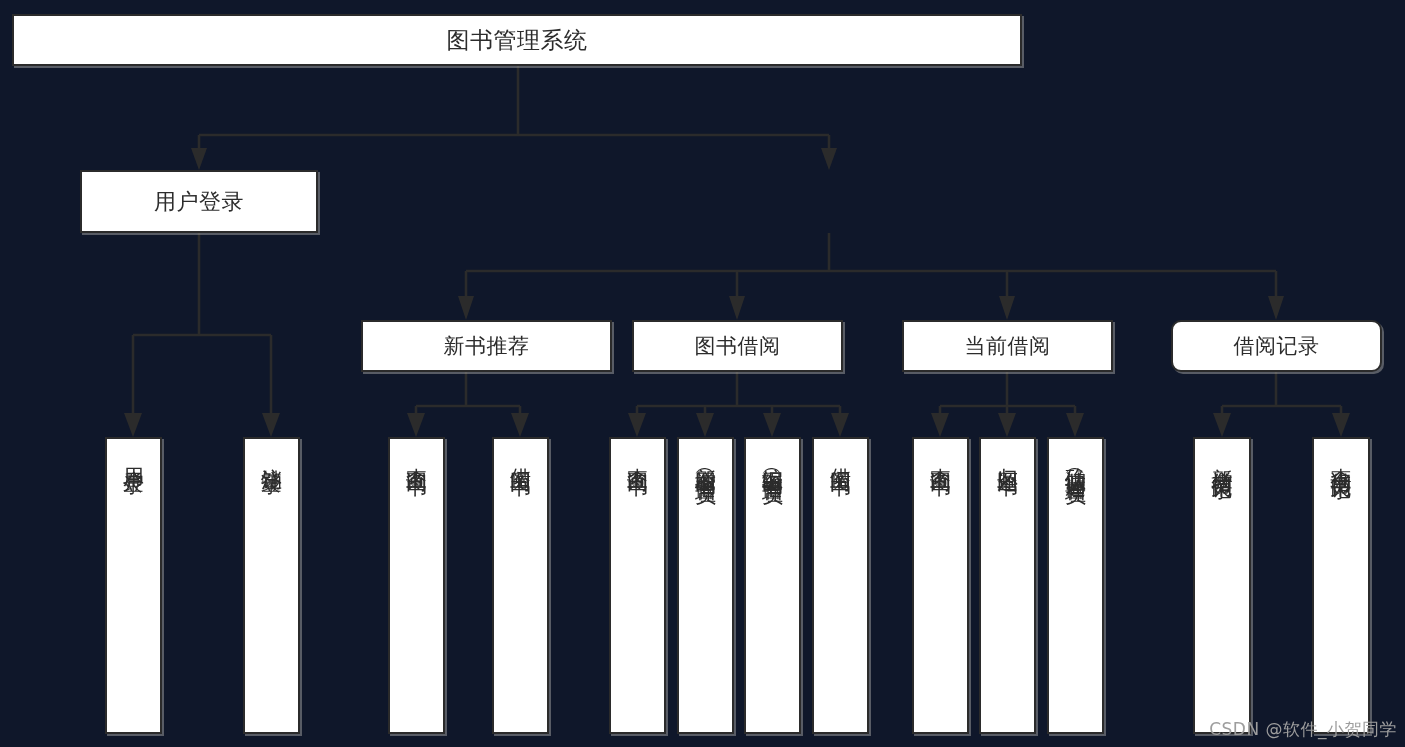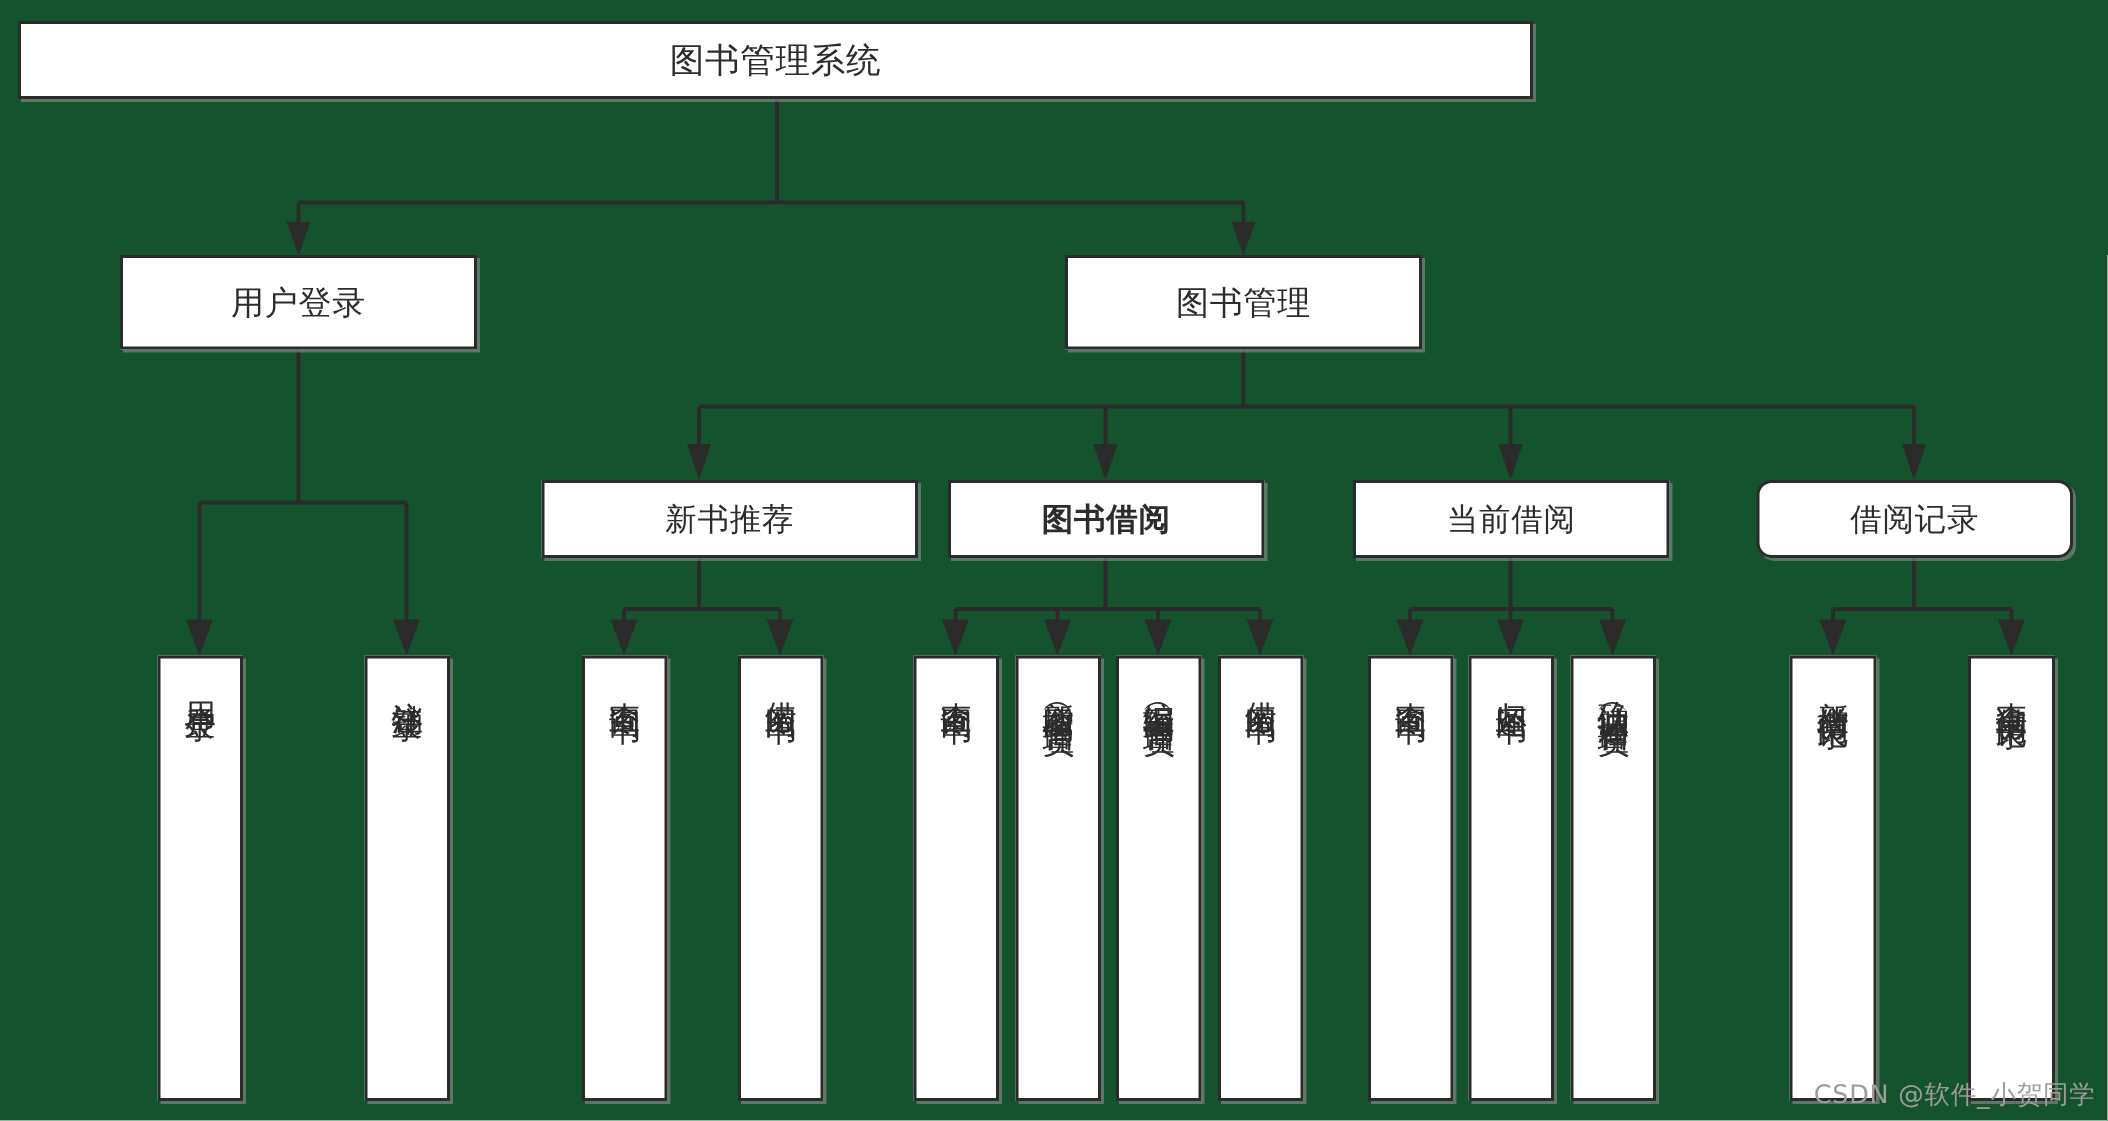--- a/index.html
+++ b/index.html
@@ -5,21 +5,21 @@
 <style>
   html, body {
     margin: 0;
     padding: 0;
     background: #ffffff;
   }
   #canvas {
     position: relative;
     width: 1405px;
     height: 747px;
-    background: #14532d;
+    background: #0f172a;
     font-family: "DejaVu Sans", "Liberation Sans", sans-serif;
     overflow: hidden;
   }
   
   #wires {
     position: absolute;
     left: 0;
     top: 0;
     width: 1405px;
     height: 747px;
@@ -158,28 +158,25 @@
     <polygon class="hd" points="1332,413 1350,413 1341,437"></polygon>
   </svg>
 
   <div class="node root" style="left:12px; top:14px; width:1010px; height:52px;">
     <span class="lbl">图书管理系统</span>
   </div>
 
   <div class="node h2" style="left:80px; top:170px; width:238px; height:63px;">
     <span class="lbl">用户登录</span>
   </div>
-  <div class="node h2" style="left:710px; top:170px; width:238px; height:63px;">
-    <span class="lbl">图书管理</span>
-  </div>
 
   <div class="node h3" style="left:361px; top:320px; width:251px; height:52px;">
     <span class="lbl">新书推荐</span>
   </div>
-  <div class="node h3" style="left:632px; top:320px; width:211px; height:52px;font-weight:bold;">
+  <div class="node h3" style="left:632px; top:320px; width:211px; height:52px;">
     <span class="lbl">图书借阅</span>
   </div>
   <div class="node h3" style="left:902px; top:320px; width:211px; height:52px;">
     <span class="lbl">当前借阅</span>
   </div>
   <div class="node h3" style="left:1171px; top:320px; width:211px; height:52px;border-radius:10px;">
     <span class="lbl">借阅记录</span>
   </div>
 
   <div class="node leaf" style="left:105px; top:437px; width:57px; height:297px;">

